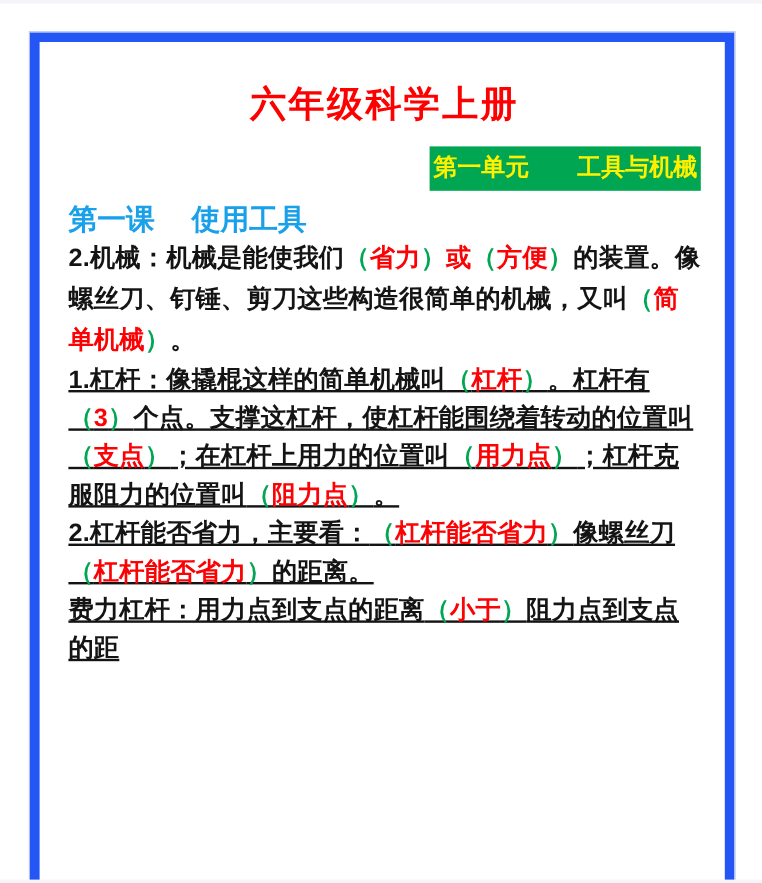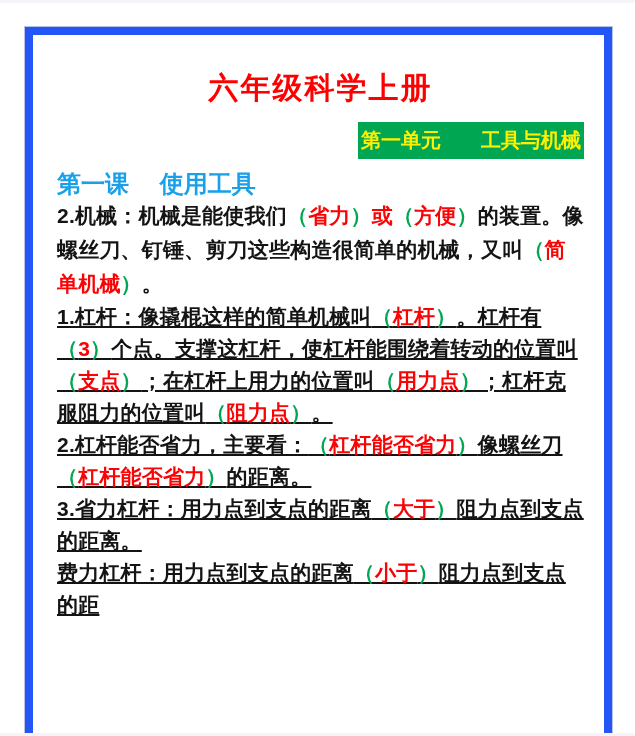--- a/index.html
+++ b/index.html
@@ -75,19 +75,18 @@
   </div>
 
   <div id="content-sections">
       <div class="section">
         <div class="section-heading">第一课　 使用工具</div>
         <p class="para"><span class="seg-black">2.机械：机械是能使我们</span><span class="seg-green">（</span><span class="seg-red">省力</span><span class="seg-green">）</span><span class="seg-red">或</span><span class="seg-green">（</span><span class="seg-red">方便</span><span class="seg-green">）</span><span class="seg-black">的装置。像螺丝刀、钉锤、剪刀这些构造很简单的机械，又叫</span><span class="seg-green">（</span><span class="seg-red">简单机械</span><span class="seg-green">）</span><span class="seg-black">。</span></p>
       </div>
       <div class="section">
         <p class="para"><span class="seg-black">1.杠杆：像撬棍这样的简单机械叫</span><span class="seg-green">（</span><span class="seg-red">杠杆</span><span class="seg-green">）</span><span class="seg-black">。杠杆有</span><span class="seg-green">（</span><span class="seg-red">3</span><span class="seg-green">）</span><span class="seg-black">个点。支撑这杠杆，使杠杆能围绕着转动的位置叫</span><span class="seg-green">（</span><span class="seg-red">支点</span><span class="seg-green">）</span><span class="seg-black">；在杠杆上用力的位置叫</span><span class="seg-green">（</span><span class="seg-red">用力点</span><span class="seg-green">）</span><span class="seg-black">；杠杆克服阻力的位置叫</span><span class="seg-green">（</span><span class="seg-red">阻力点</span><span class="seg-green">）</span><span class="seg-black">。</span></p>
         <p class="para"><span class="seg-black">2.杠杆能否省力，主要看：</span><span class="seg-green">（</span><span class="seg-red">杠杆能否省力</span><span class="seg-green">）</span><span class="seg-black">像螺丝刀</span><span class="seg-green">（</span><span class="seg-red">杠杆能否省力</span><span class="seg-green">）</span><span class="seg-black">的距离。</span></p>
-        <p class="para"><span class="seg-black">3.省力杠杆：用力点到支点的距离</span><span class="seg-green">（</span><span class="seg-red">大于</span><span class="seg-green">）</span><span class="seg-black">阻力点到支点的距离。</span></p>
         <p class="para"><span class="seg-black">费力杠杆：用力点到支点的距离</span><span class="seg-green">（</span><span class="seg-red">小于</span><span class="seg-green">）</span><span class="seg-black">阻力点到支点的距</span></p>
       </div>
     </div>
 </div>
 
 <div class="edge-strip bottom"></div>
 
 </body></html>

